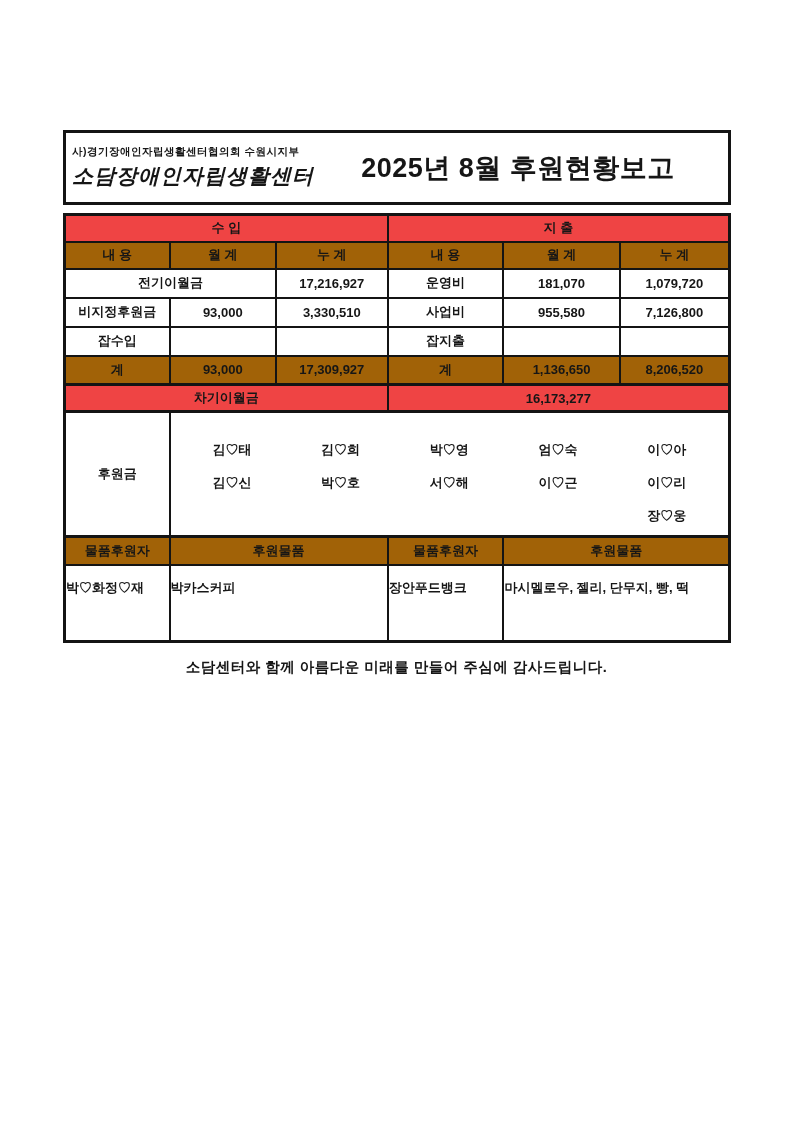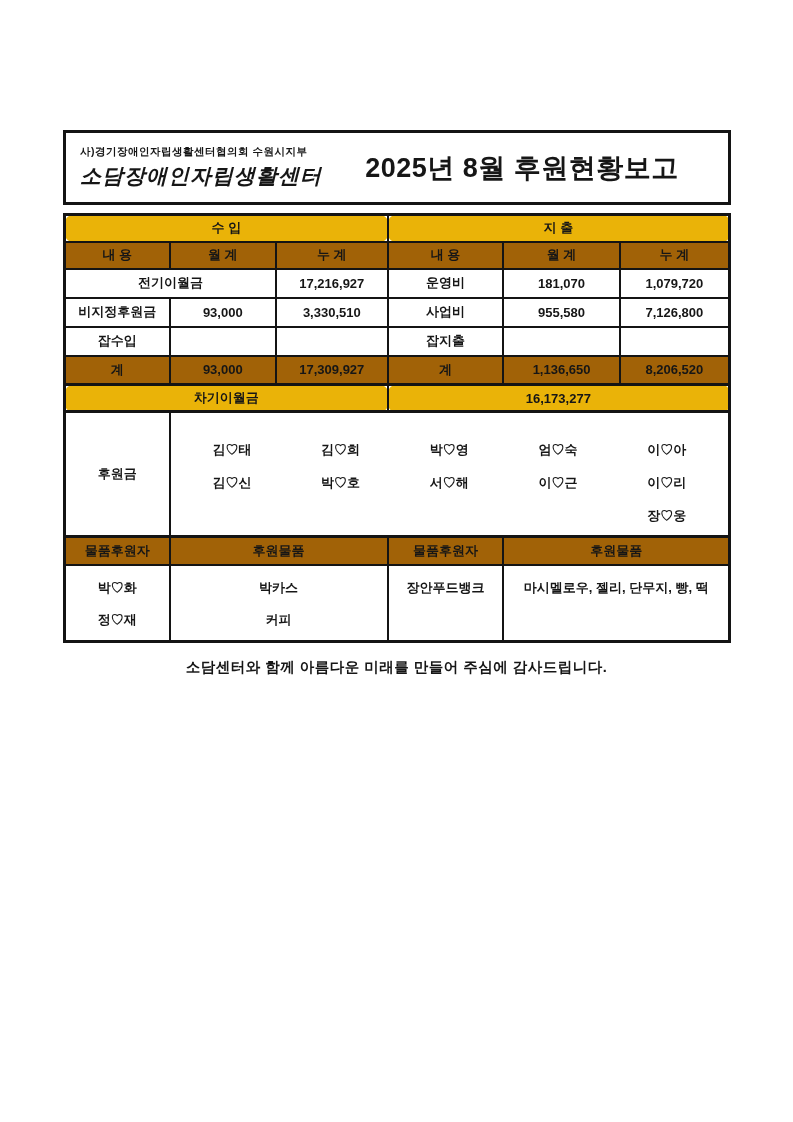--- a/index.html
+++ b/index.html
@@ -7,51 +7,51 @@
     position:relative; width:793px; height:1122px; background:#ffffff;
     font-family:"Liberation Sans", sans-serif; color:#161616;
   }
   
   .header-box {
     position:absolute; left:63px; top:130px; width:668px; height:75px;
     border:3px solid #141414; box-sizing:border-box;
     display:flex; align-items:center;
   }
   .logo-wrap { margin-left:12px; flex:0 0 auto; }
-  .org-wrap { margin-left:14px; flex:0 0 auto; }
+  .org-wrap { margin-left:6px; flex:0 0 auto; }
   .org-line1 { font-size:10.5px; font-weight:700; letter-spacing:0.5px; }
   .org-line2 { font-size:21px; font-weight:800; font-style:italic; margin-top:3px; letter-spacing:1px; }
   .title-wrap { flex:1 1 auto; text-align:center; font-size:27px; font-weight:700; letter-spacing:0.5px; padding-right:6px; }
   
   table.main {
     position:absolute; left:63px; top:213px; width:668px;
     border-collapse:collapse; table-layout:fixed;
     border:3px solid #141414;
   }
   table.main td {
     border:2px solid #141414; box-sizing:border-box;
     font-size:13px; font-weight:700; text-align:center;
     padding:0 7px; height:27px; overflow:hidden; white-space:nowrap;
   }
   td.num { text-align:right; }
-  .green  { background:#eab308;border-radius:8px; }
+  .green  { background:#ef4444; }
   .yellow { background:#a16207; }
   tr.r-data td { height:29px; }
   tr.r-total td { height:29px; }
   tr.r-carry td { height:27px; border-top-width:3px; border-bottom-width:3px; }
   tr.r-names td { height:125px; vertical-align:top; }
   tr.r-itemhead td { height:28px; border-top-width:3px; }
   tr.r-items td { height:77px; vertical-align:top; padding:0; }
   .names-grid {
     display:grid; grid-template-columns:repeat(5,1fr); grid-auto-rows:33px;
     padding-top:20px; align-items:center;
   }
   .names-grid > div { font-weight:700; font-size:13px; }
   .donor-label { vertical-align:middle !important; }
-  .lines { display:flex; flex-direction:column; padding-top:6px; }
+  .lines { display:flex; padding-top:6px; }
   .lines > div { height:32px; line-height:32px; font-weight:700; font-size:13px; }
   
   .footer-msg {
     position:absolute; left:0; top:658px; width:793px;
     text-align:center; font-size:14.5px; font-weight:800; letter-spacing:0.5px;
   }
 </style>
 </head>
 <body>
 

